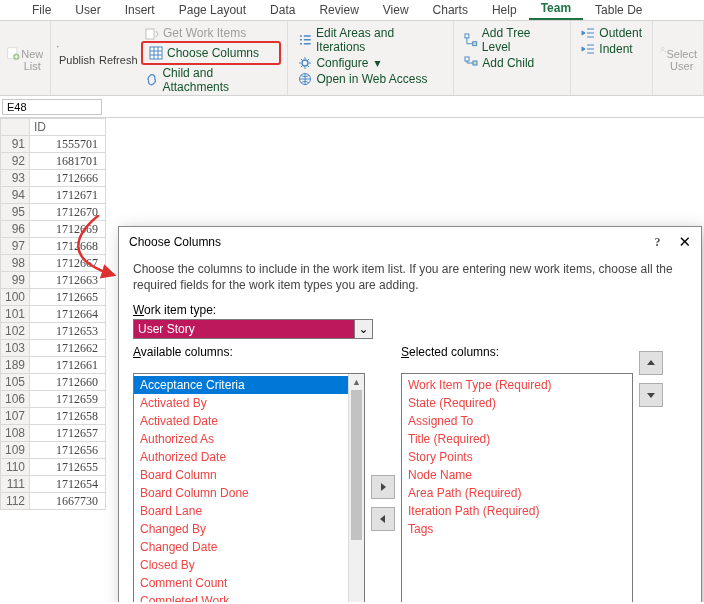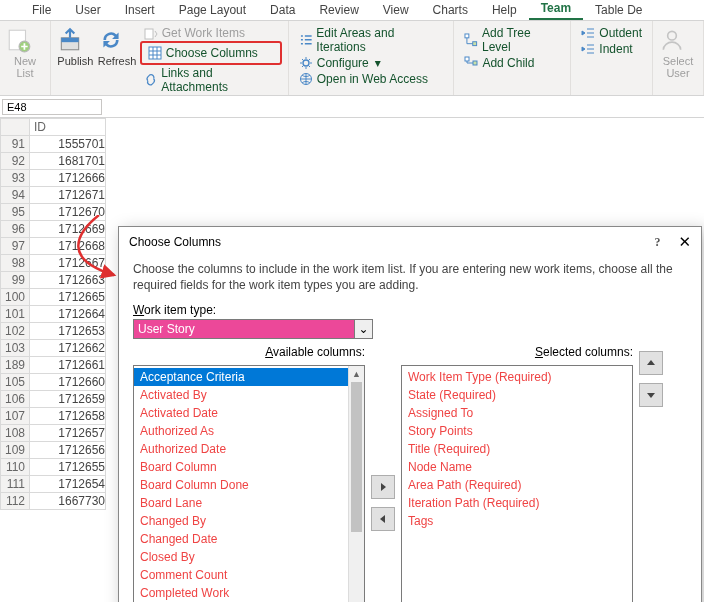--- a/index.html
+++ b/index.html
@@ -4,62 +4,62 @@
 <style>
 * { box-sizing: border-box; margin: 0; padding: 0; font-family: "Segoe UI", Tahoma, sans-serif; font-size: 12px; }
 html,body { width: 704px; height: 604px; overflow: hidden; background: #fff; }
 
 
 .ribbon-tabs { display: flex; gap: 0; height: 21px; align-items: flex-end; border-bottom: 1px solid #d4d4d4; padding-left: 20px; }
 .ribbon-tabs .tab { padding: 12px 12px 3px 12px; color: #444; cursor: pointer; text-align: right; }
 .ribbon-tabs .tab.active { color: #217346; border-bottom: 2px solid #217346; font-weight: 600;}
 .ribbon { display: flex; background: #f3f2f1; height: 75px; border-bottom: 1px solid #d4d4d4; }
 .grp { display: flex; flex-direction: row; padding: 4px 6px; border-right: 1px solid #e1dfdd; gap: 4px; }
-.bigbtn { display:flex; flex-direction:column; justify-content:flex-start; width: 38px; padding-top:2px; color:#9e9e9e; }
+.bigbtn { display:flex; flex-direction:row; align-items:center; justify-content:flex-start; width: 38px; padding-top:2px; color:#9e9e9e; }
 .bigbtn .ico { width:26px; height:26px; }
 .bigbtn .lbl { font-size:11px; text-align:center; line-height:12px; margin-top:2px; }
 .bigbtn.enabled{color:#3b3a39;}
 .smallbtns { display:flex; flex-direction:column; gap:0; justify-content:flex-start; }
 .smallbtn { display:flex; align-items:center; gap:4px; padding:1px 4px; color:#14532d; cursor:pointer; }
 .smallbtn.disabled { color:#9e9e9e; }
 .smallbtn .ico { width:14px;height:14px; display:inline-block;}
 .highlight-box { border: 2px solid #e03030; border-radius:3px; }
 
 
 .namebar { display:flex; align-items:center; height:22px; border-bottom:1px solid #d4d4d4; background:#fff;}
 .namebox { width:100px; border:1px solid #c8c6c4; margin:0 2px; padding:1px 4px; font-size:11px; background:#fff;}
 
 
 .gridwrap { position:relative; height: 484px; overflow:hidden;}
 table.grid { border-collapse:collapse; font-size:11px; color:#444;}
 table.grid th, table.grid td { border:1px solid #d9d9d9; padding:0 4px; height:17px; text-align:right; background:#fff;}
 table.grid th { background:#f3f2f1; text-align:center; font-weight:normal; color:#666;}
 table.grid th.rownum { text-align:right; width:28px;}
-table.grid td.id { text-align:right; width:76px; padding-right:0;}
+table.grid td.id { text-align:right; width:76px; padding-right:7px;font-family:Liberation Serif, serif;}
 table.grid th.idhead { text-align:left; width:76px; background:#fff; padding-left:4px;}
 
 
 .redarrow { position:absolute; left:44px; top:97px; pointer-events:none;}
 
 
 .dialog { position:absolute; left:118px; top:108px; width:584px; height:491px; background:#fff; border:1px solid #888; box-shadow:4px 4px 16px rgba(0,0,0,.25);}
 .dialog .titlebar { display:flex; justify-content:space-between; align-items:center; padding:6px 10px 6px 10px;}
 .dialog .titlebar .title { font-size:12px; color:#000;}
 .dialog .titlebar .right { display:flex; gap:18px; align-items:center;}
 .dialog .titlebar .help { font-family: Georgia, serif; font-weight:bold; color:#555;}
 .dialog .titlebar .close { font-size:15px; cursor:pointer; color:#000;}
 .dialog .desc { padding: 4px 14px 8px 14px; color:#444; line-height:16px;}
 .dialog .section { padding: 2px 14px;}
 .accesskey { text-decoration:underline;}
 .dropdown { display:flex; width:240px; height:20px; border:1px solid #7a7a7a; margin-top:2px;}
-.dropdown .val { flex:1; background:#ec4899; color:#fff; padding:0 4px; line-height:18px;}
+.dropdown .val { flex:1; background:#be185d; color:#fff; padding:0 4px; line-height:18px;}
 .dropdown .carrot { width:18px; display:flex; align-items:center; justify-content:center; border-left:1px solid #7a7a7a; background:#efefef;}
 .cols { display:flex; gap: 6px; padding: 4px 14px 0 14px;}
 .colbox { position:relative;}
-.colbox .label { margin-bottom:6px;text-align:right;}
+.colbox .label { margin-bottom:14px;}
 .listbox { width:232px; height:306px; border:1px solid #7a7a7a; overflow:hidden; position:relative;}
 .listbox .inner { padding:2px 0;}
 .listbox .item { padding:2px 6px; color:#ef4444; cursor:pointer; white-space:nowrap;}
 .listbox .item.selected { background:#0078d7; color:#fff;}
 .scrollbar { position:absolute; right:0; top:0; bottom:0; width:16px; background:#f0f0f0; border-left:1px solid #dcdcdc;}
 .scrollbar .up,.scrollbar .down{height:16px; display:flex;align-items:center;justify-content:center; font-size:9px; color:#666;}
 .scrollbar .thumb{position:absolute; left:2px; right:2px; top:16px; height:150px; background:#c2c2c2;}
 .movebtns { display:flex; flex-direction:column; gap:8px; margin-top:130px;}
 .movebtn, .orderbtn { width:24px; height:24px; border:1px solid #adadad; background:#e1e1e1; display:flex; align-items:center; justify-content:center; cursor:pointer;}
 .orderbtns { display:flex; flex-direction:column; gap:8px; margin-top:6px;}
@@ -133,21 +133,21 @@
             </svg>
           </span>
         <span>Choose Columns</span>
       </div>
       <div class="smallbtn">
         <span class="ico">
             <svg viewBox="0 0 14 14">
               <path d="M4 8a3 3 0 0 1 0-4l2-2a3 3 0 0 1 4 4M10 6a3 3 0 0 1 0 4l-2 2a3 3 0 0 1-4-4" fill="none" stroke="#4a88c7" stroke-width="1.3"></path>
             </svg>
           </span>
-        <span>Links and Attachments</span>
+        <span>Child and Attachments</span>
       </div>
     </div>
   </div>
   <div class="grp">
     <div class="smallbtns">
       <div class="smallbtn">
         <span class="ico">
             <svg viewBox="0 0 14 14">
               <path d="M2 3h2M2 7h2M2 11h2M6 3h7M6 7h7M6 11h7" stroke="#4a88c7" stroke-width="1.5"></path>
             </svg>
@@ -403,22 +403,22 @@
           </div>
       </div>
 
       <div class="colbox">
         <div class="label"><span class="accesskey">S</span><span>elected columns:</span></div>
         <div class="listbox">
           <div class="inner" id="selected-list">
               <div class="item">Work Item Type (Required)</div>
               <div class="item">State (Required)</div>
               <div class="item">Assigned To</div>
+              <div class="item">Title (Required)</div>
               <div class="item">Story Points</div>
-              <div class="item">Title (Required)</div>
               <div class="item">Node Name</div>
               <div class="item">Area Path (Required)</div>
               <div class="item">Iteration Path (Required)</div>
               <div class="item">Tags</div>
             </div>
         </div>
       </div>
 
       <div class="orderbtns">
         <div class="orderbtn">

